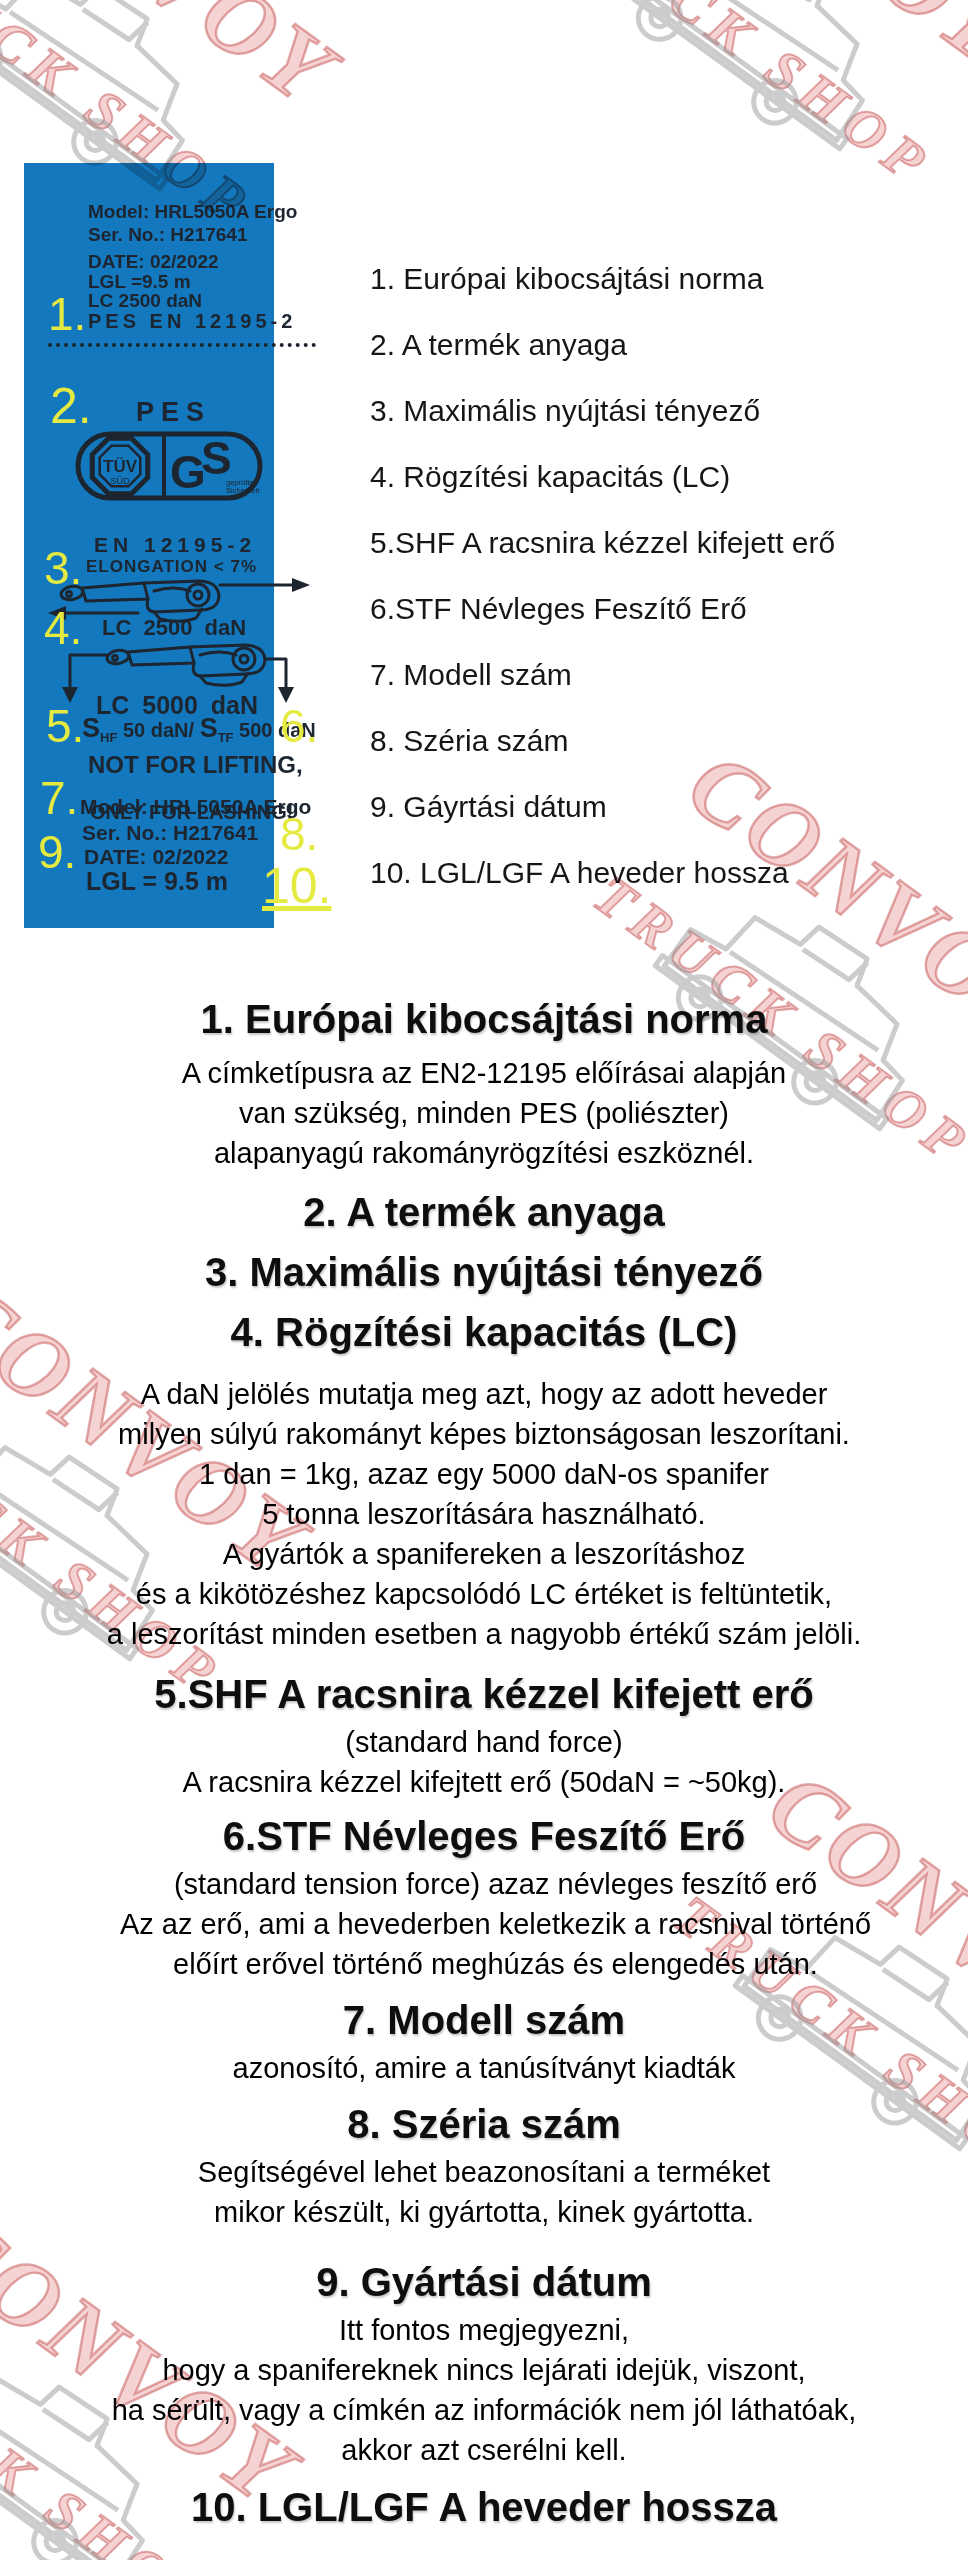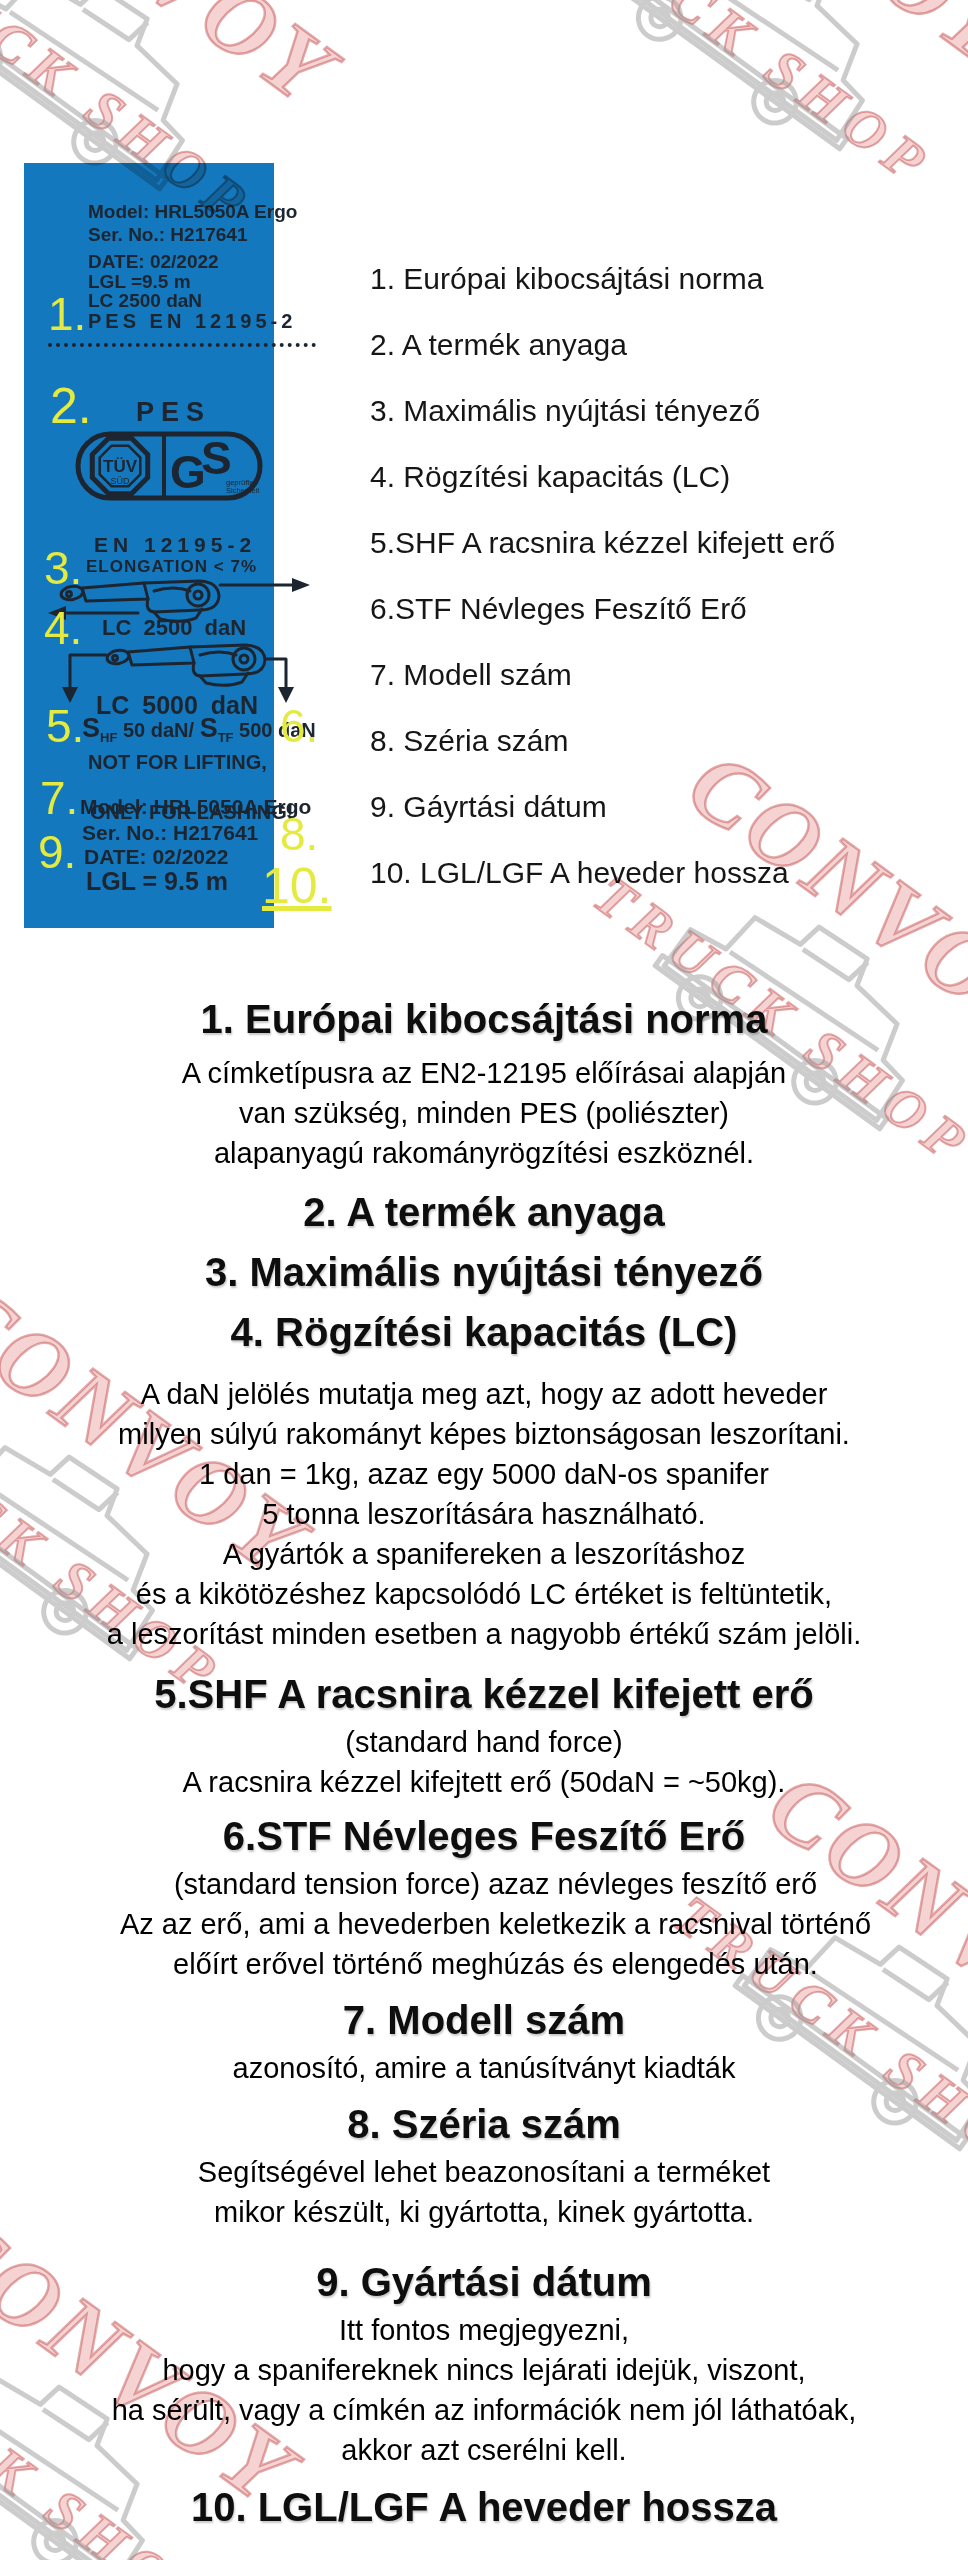--- a/index.html
+++ b/index.html
@@ -222,21 +222,21 @@
       <polygon points="220,48 236,48 228,64" fill="#1c2530"></polygon>
     </svg>
 
     <div class="lt" style="left:72px;top:528px;font-size:25px;word-spacing:6px;">LC 5000 daN</div>
     <div class="num" style="left:22px;top:540px;">5.</div>
 
     <div class="shf-line" style="left:58px;top:550px;"><span class="sbig">S</span><sub>HF</sub><span> 50 daN/ </span><span class="sbig">S</span><sub>TF</sub><span> 500 daN</span></div>
 
     <div class="num" style="left:256px;top:540px;">6.</div>
 
-    <div class="lt" style="left:64px;top:588px;font-size:20px;">NOT FOR LIFTING,</div>
+    <div class="lt" style="left:64px;top:588px;font-size:24px;">NOT FOR LIFTING,</div>
     <div class="lt" style="left:66px;top:638px;font-size:20px;">ONLY FOR LASHING!</div>
 
     <div class="num" style="left:16px;top:612px;">7.</div>
     <div class="lt" style="left:56px;top:632px;font-size:21px;">Model: HRL5050A Ergo</div>
     <div class="lt" style="left:58px;top:658px;font-size:21px;">Ser. No.: H217641</div>
     <div class="num" style="left:256px;top:648px;">8.</div>
     <div class="num" style="left:14px;top:666px;">9.</div>
     <div class="lt" style="left:60px;top:682px;font-size:21px;">DATE: 02/2022</div>
     <div class="lt" style="left:62px;top:704px;font-size:25px;">LGL = 9.5 m</div>
     <div class="num" style="left:238px;top:698px;font-size:50px;text-decoration:underline;">10.</div>

